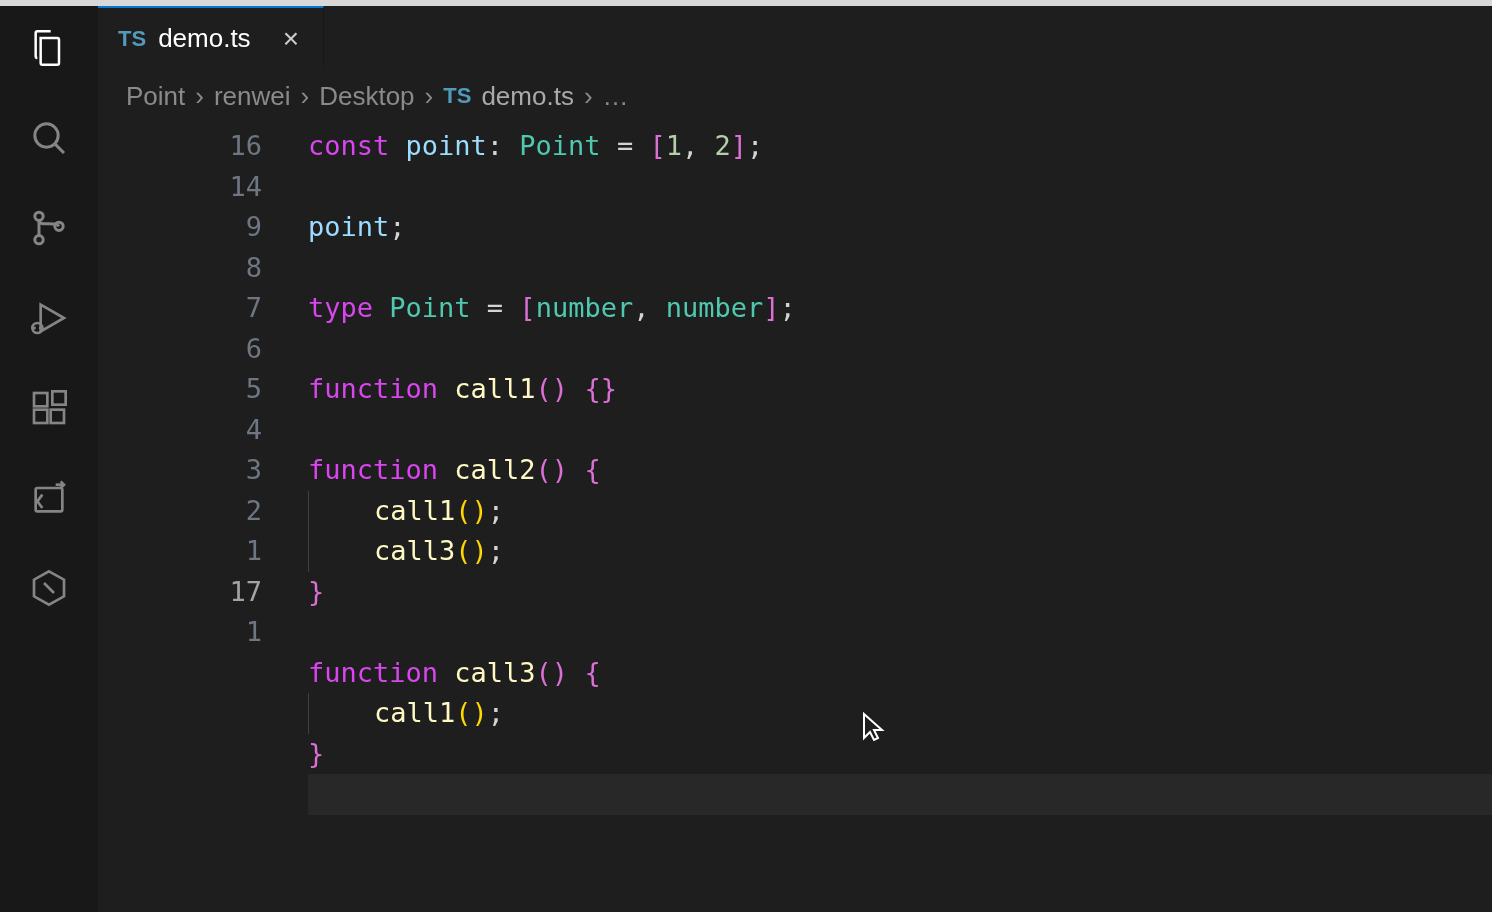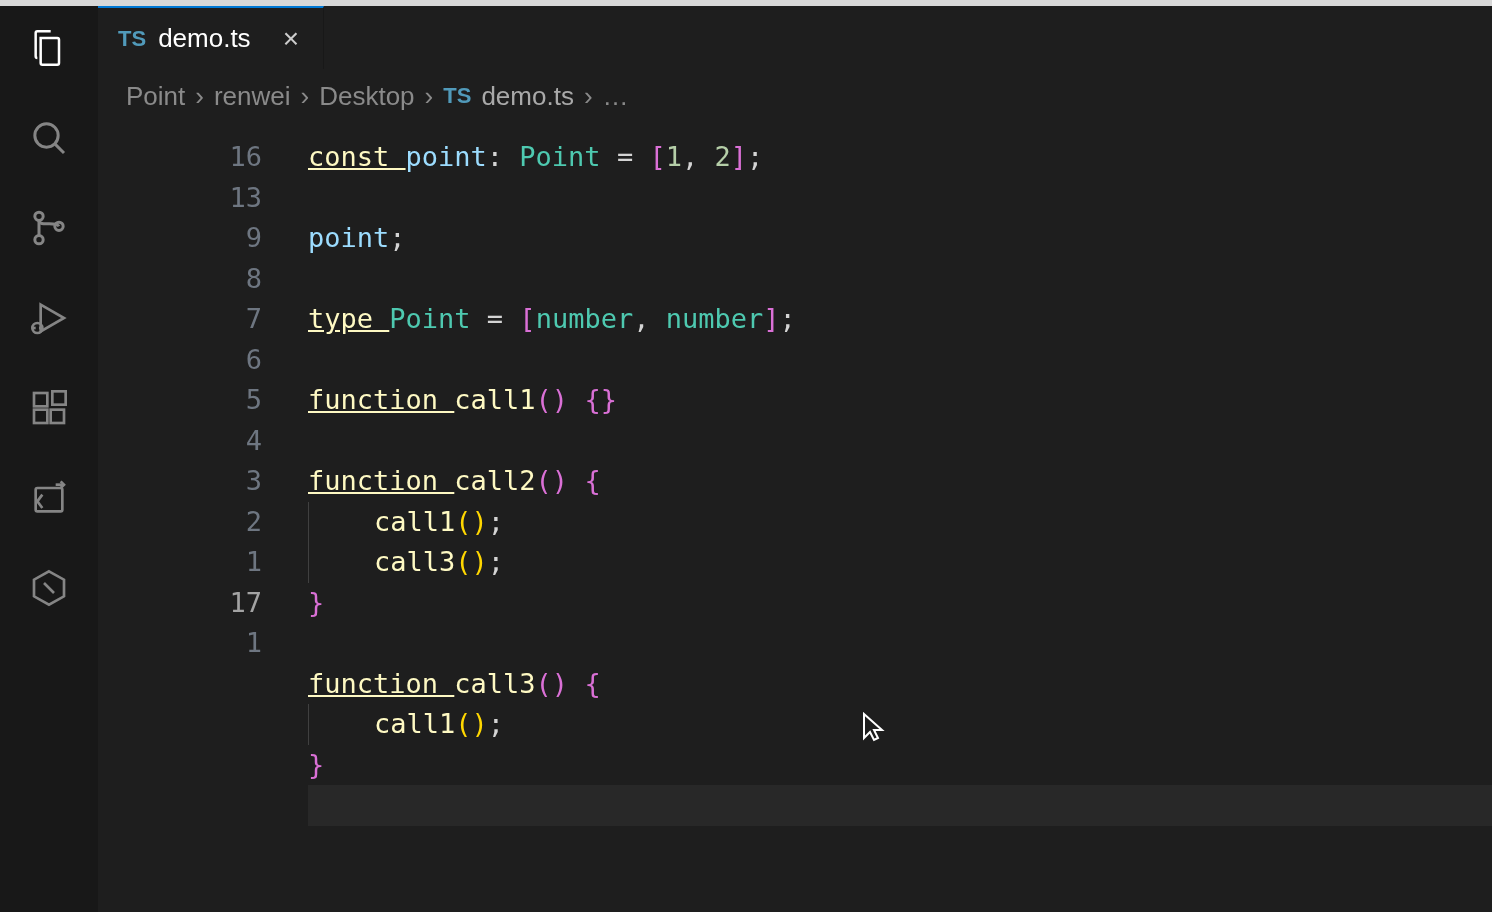--- a/index.html
+++ b/index.html
@@ -114,21 +114,20 @@
       font-weight: 600;
       margin-right: 6px;
     }
     .editor {
       flex: 1;
       display: flex;
       font-family: "SF Mono", Menlo, Consolas, monospace;
       font-size: 27px;
       line-height: 40.5px;
       padding-top: 4px;
-      margin-top: 11px;
     }
     .gutter {
       width: 210px;
       text-align: right;
       color: #6e7681;
       user-select: none;
     }
     .gutter .ln {
       padding-right: 46px;
       height: 40.5px;
@@ -136,21 +135,21 @@
     .gutter .ln.current {
       color: #a3a3a3;
     }
     .code {
       flex: 1;
       white-space: pre;
     }
     .code .line {
       height: 40.5px;
     }
-    .tok-keyword { color: #fef9c3; text-decoration: underline; }
+    .tok-keyword { color: #d946ef; }
     .tok-type { color: #4ec9b0; }
     .tok-var { color: #9cdcfe; }
     .tok-func { color: #fef9c3; }
     .tok-punct { color: #d4d4d4; }
     .tok-brace { color: #ffd700; }
     .tok-brace-pink { color: #da70d6; }
     .tok-num { color: #b5cea8; }
     .tok-op { color: #d4d4d4; }
     .indent-guide {
       border-left: 1px solid #404040;
@@ -245,21 +244,21 @@
     <span class="sep">›</span>
     <span class="crumb-icon">TS</span>
     <span class="crumb file">demo.ts</span>
     <span class="sep">›</span>
     <span class="crumb">…</span>
   </div>
 
   <div class="editor">
     <div class="gutter" id="gutter">
         <div class="ln">16</div>
-        <div class="ln">13</div>
+        <div class="ln">14</div>
         <div class="ln">9</div>
         <div class="ln">8</div>
         <div class="ln">7</div>
         <div class="ln">6</div>
         <div class="ln">5</div>
         <div class="ln">4</div>
         <div class="ln">3</div>
         <div class="ln">2</div>
         <div class="ln">1</div>
         <div class="ln current">17</div>

